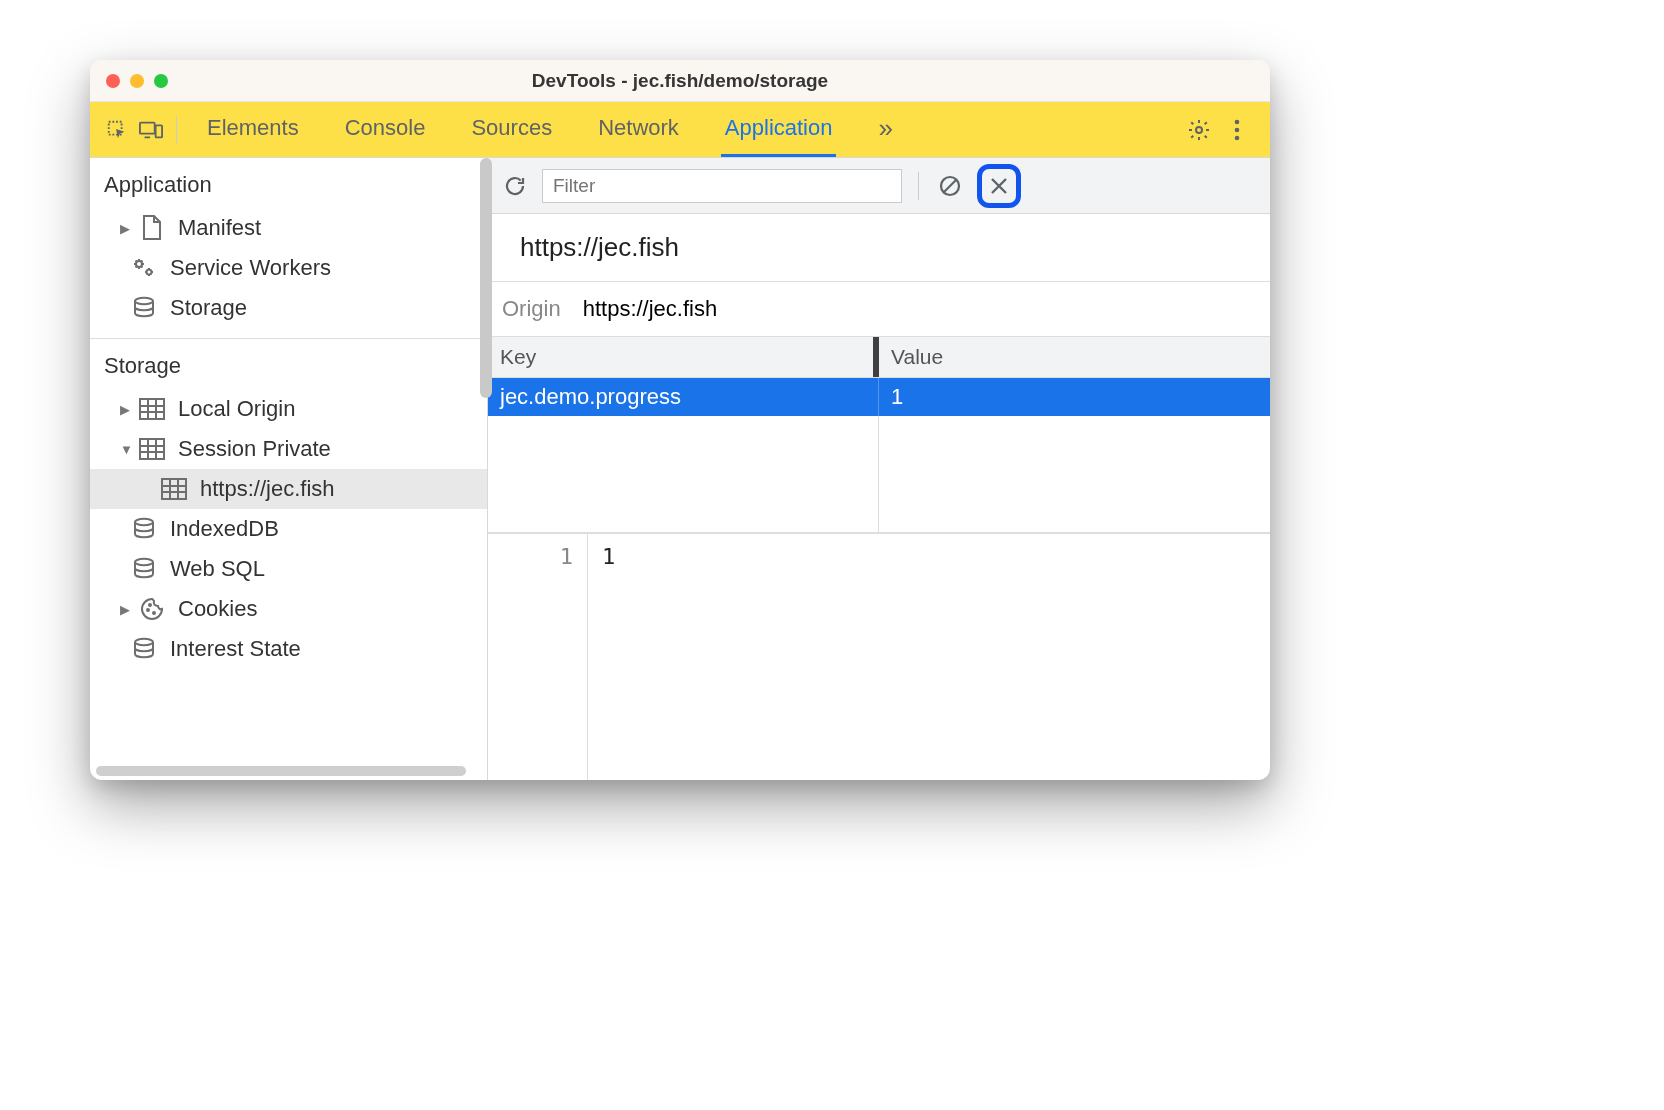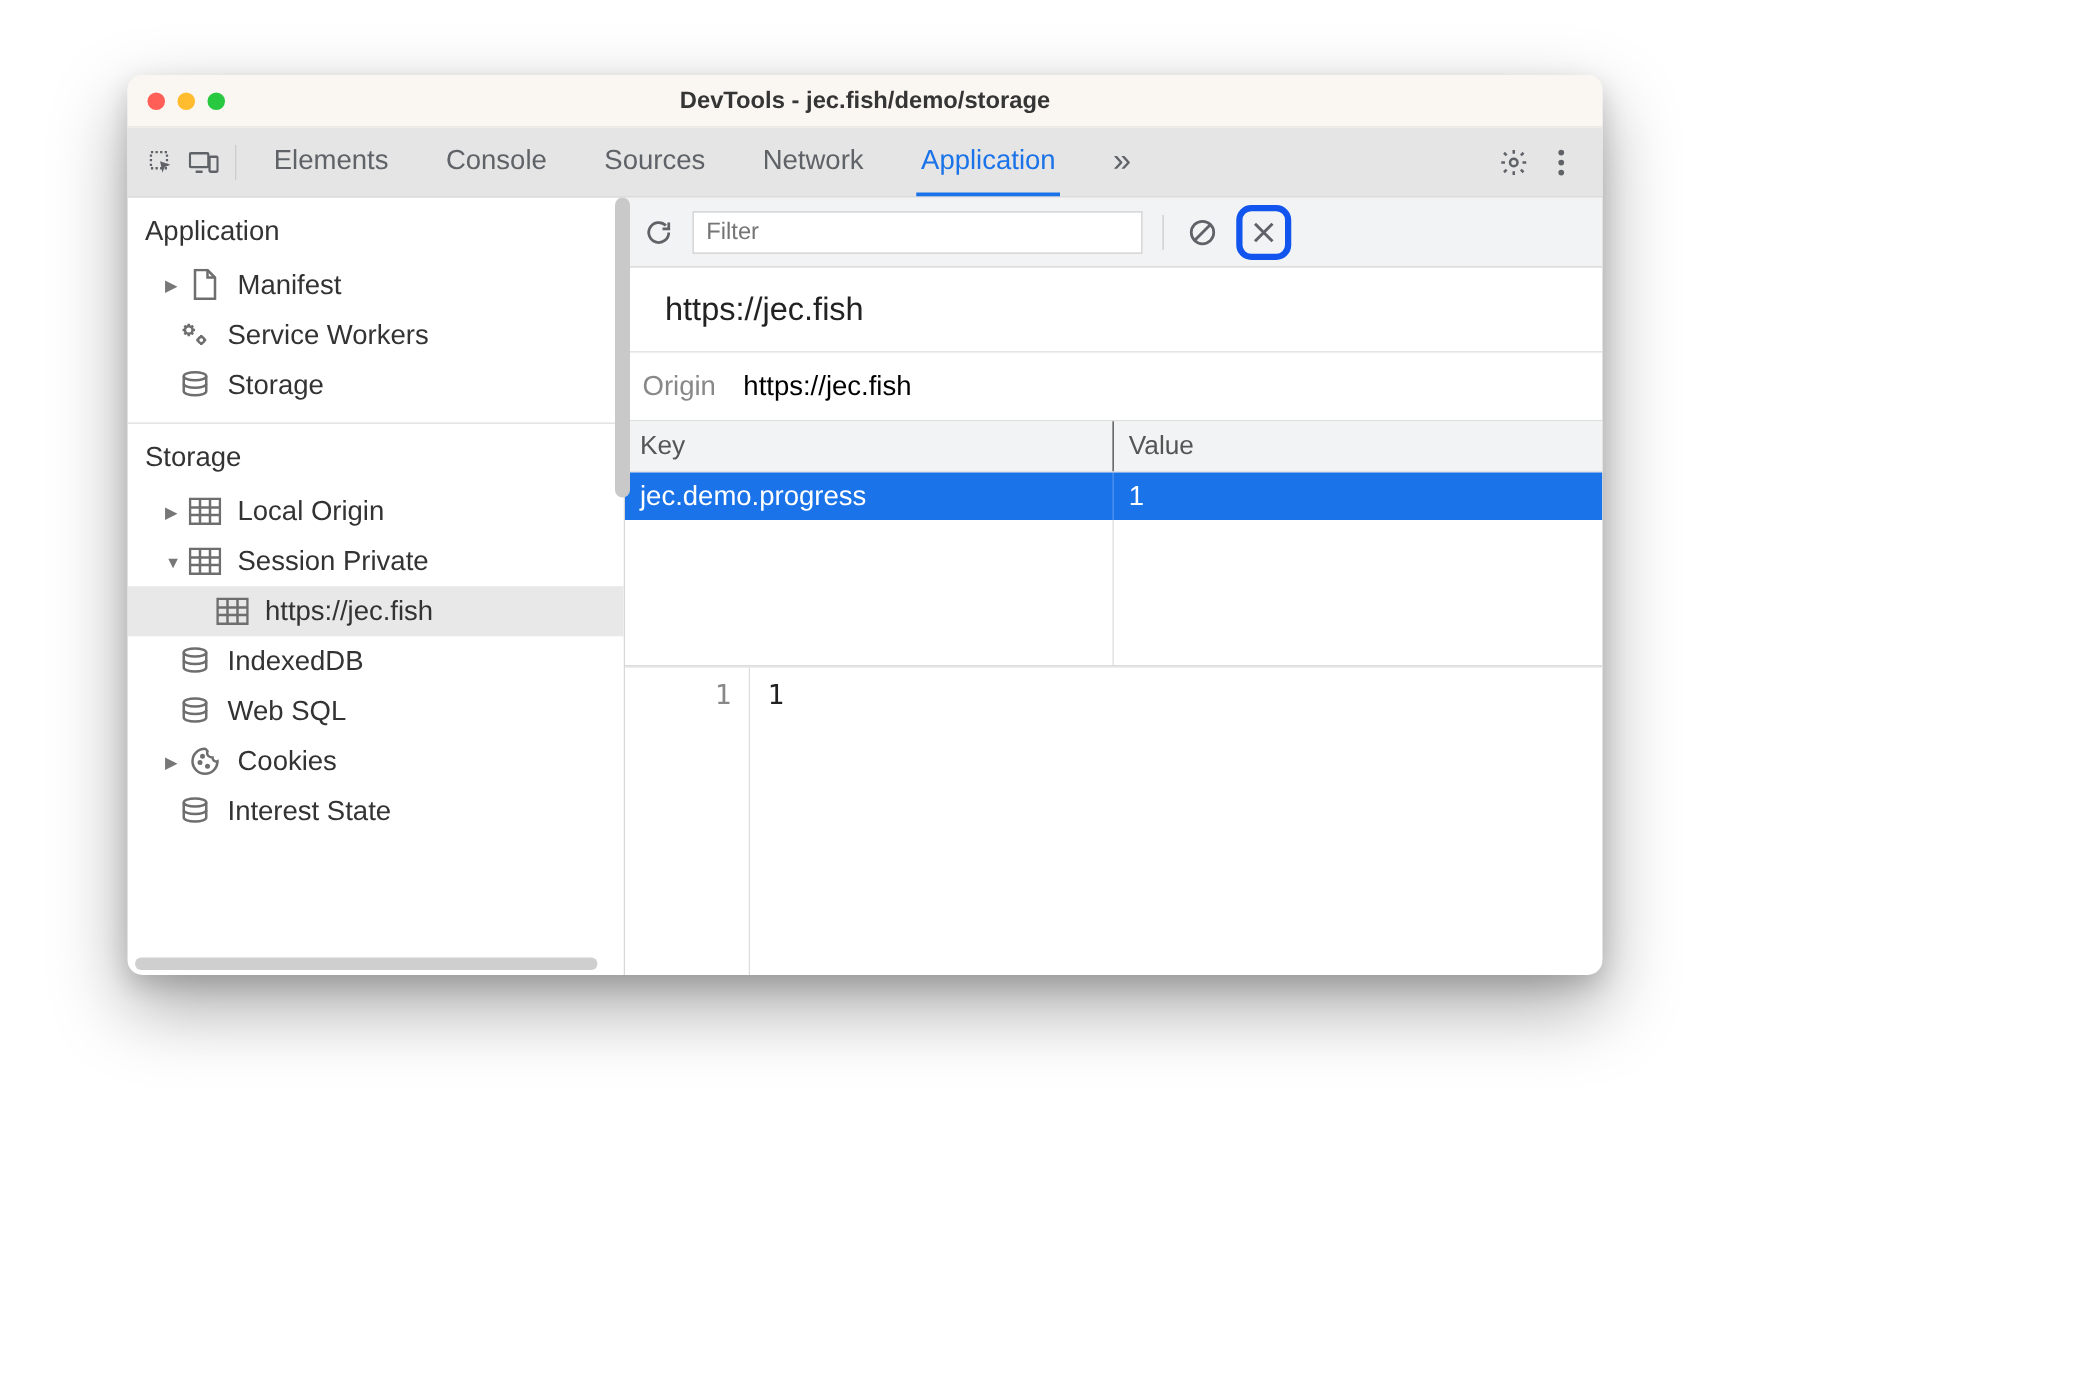--- a/index.html
+++ b/index.html
@@ -17,21 +17,21 @@
     width: 1180px;
     height: 720px;
     background: #fff;
     border-radius: 12px;
     box-shadow: 0 25px 60px rgba(0,0,0,0.35), 0 8px 20px rgba(0,0,0,0.15);
     overflow: hidden;
     display: flex;
     flex-direction: column;
     position: relative;
     margin-top: 10px;
-    margin-left: 52px;
+    margin-left: 40px;
   }
   .titlebar {
     height: 42px;
     background: #faf7f2;
     display: flex;
     align-items: center;
     position: relative;
     border-bottom: 1px solid #e8e5e0;
   }
   .traffic {
@@ -50,21 +50,21 @@
     position: absolute;
     width: 100%;
     text-align: center;
     font-size: 19px;
     font-weight: 600;
     color: #353535;
     pointer-events: none;
   }
   .tabbar {
     height: 56px;
-    background: #e5e5e5;
+    background: #fde047;
     border-bottom: 1px solid #d8d8d8;
     display: flex;
     align-items: center;
     padding: 0 10px;
   }
   .tabbar .tb-icon {
     width: 34px; height: 34px;
     display:flex;align-items:center;justify-content:center;
     color:#5f6368;
     cursor:pointer;
@@ -206,21 +206,21 @@
     display:flex;
     background:#f1f3f4;
     border-bottom:1px solid #ddd;
     font-size:21px;color:#555;
   }
   .kv-head .cell{padding:8px 12px;}
   .kv-row {
     display:flex;font-size:22px;justify-content:flex-end;
   }
   .kv-row.sel { background:#1a73e8;color:#fff;}
-  .cell-key{width:50%;border-right:1px solid #404040;padding:6px 12px;}
+  .cell-key{width:50%;border-right:6px solid #404040;padding:6px 12px;}
   .cell-val{width:50%;padding:6px 12px;}
   .kv-row.sel .cell-key{border-right:1px solid rgba(255,255,255,0.25);}
   .kv-empty{flex:1;display:flex;}
   .kv-empty .cell-key,.kv-empty .cell-val{border-right:1px solid #ddd;}
   .preview {
     flex:1;display:flex;border-top:1px solid #ddd;
     font-size:22px;font-family:Menlo, Consolas, monospace;
   }
   .preview .gutter {
     width:100px;text-align:right;color:#888;padding:10px 14px 0 0;

